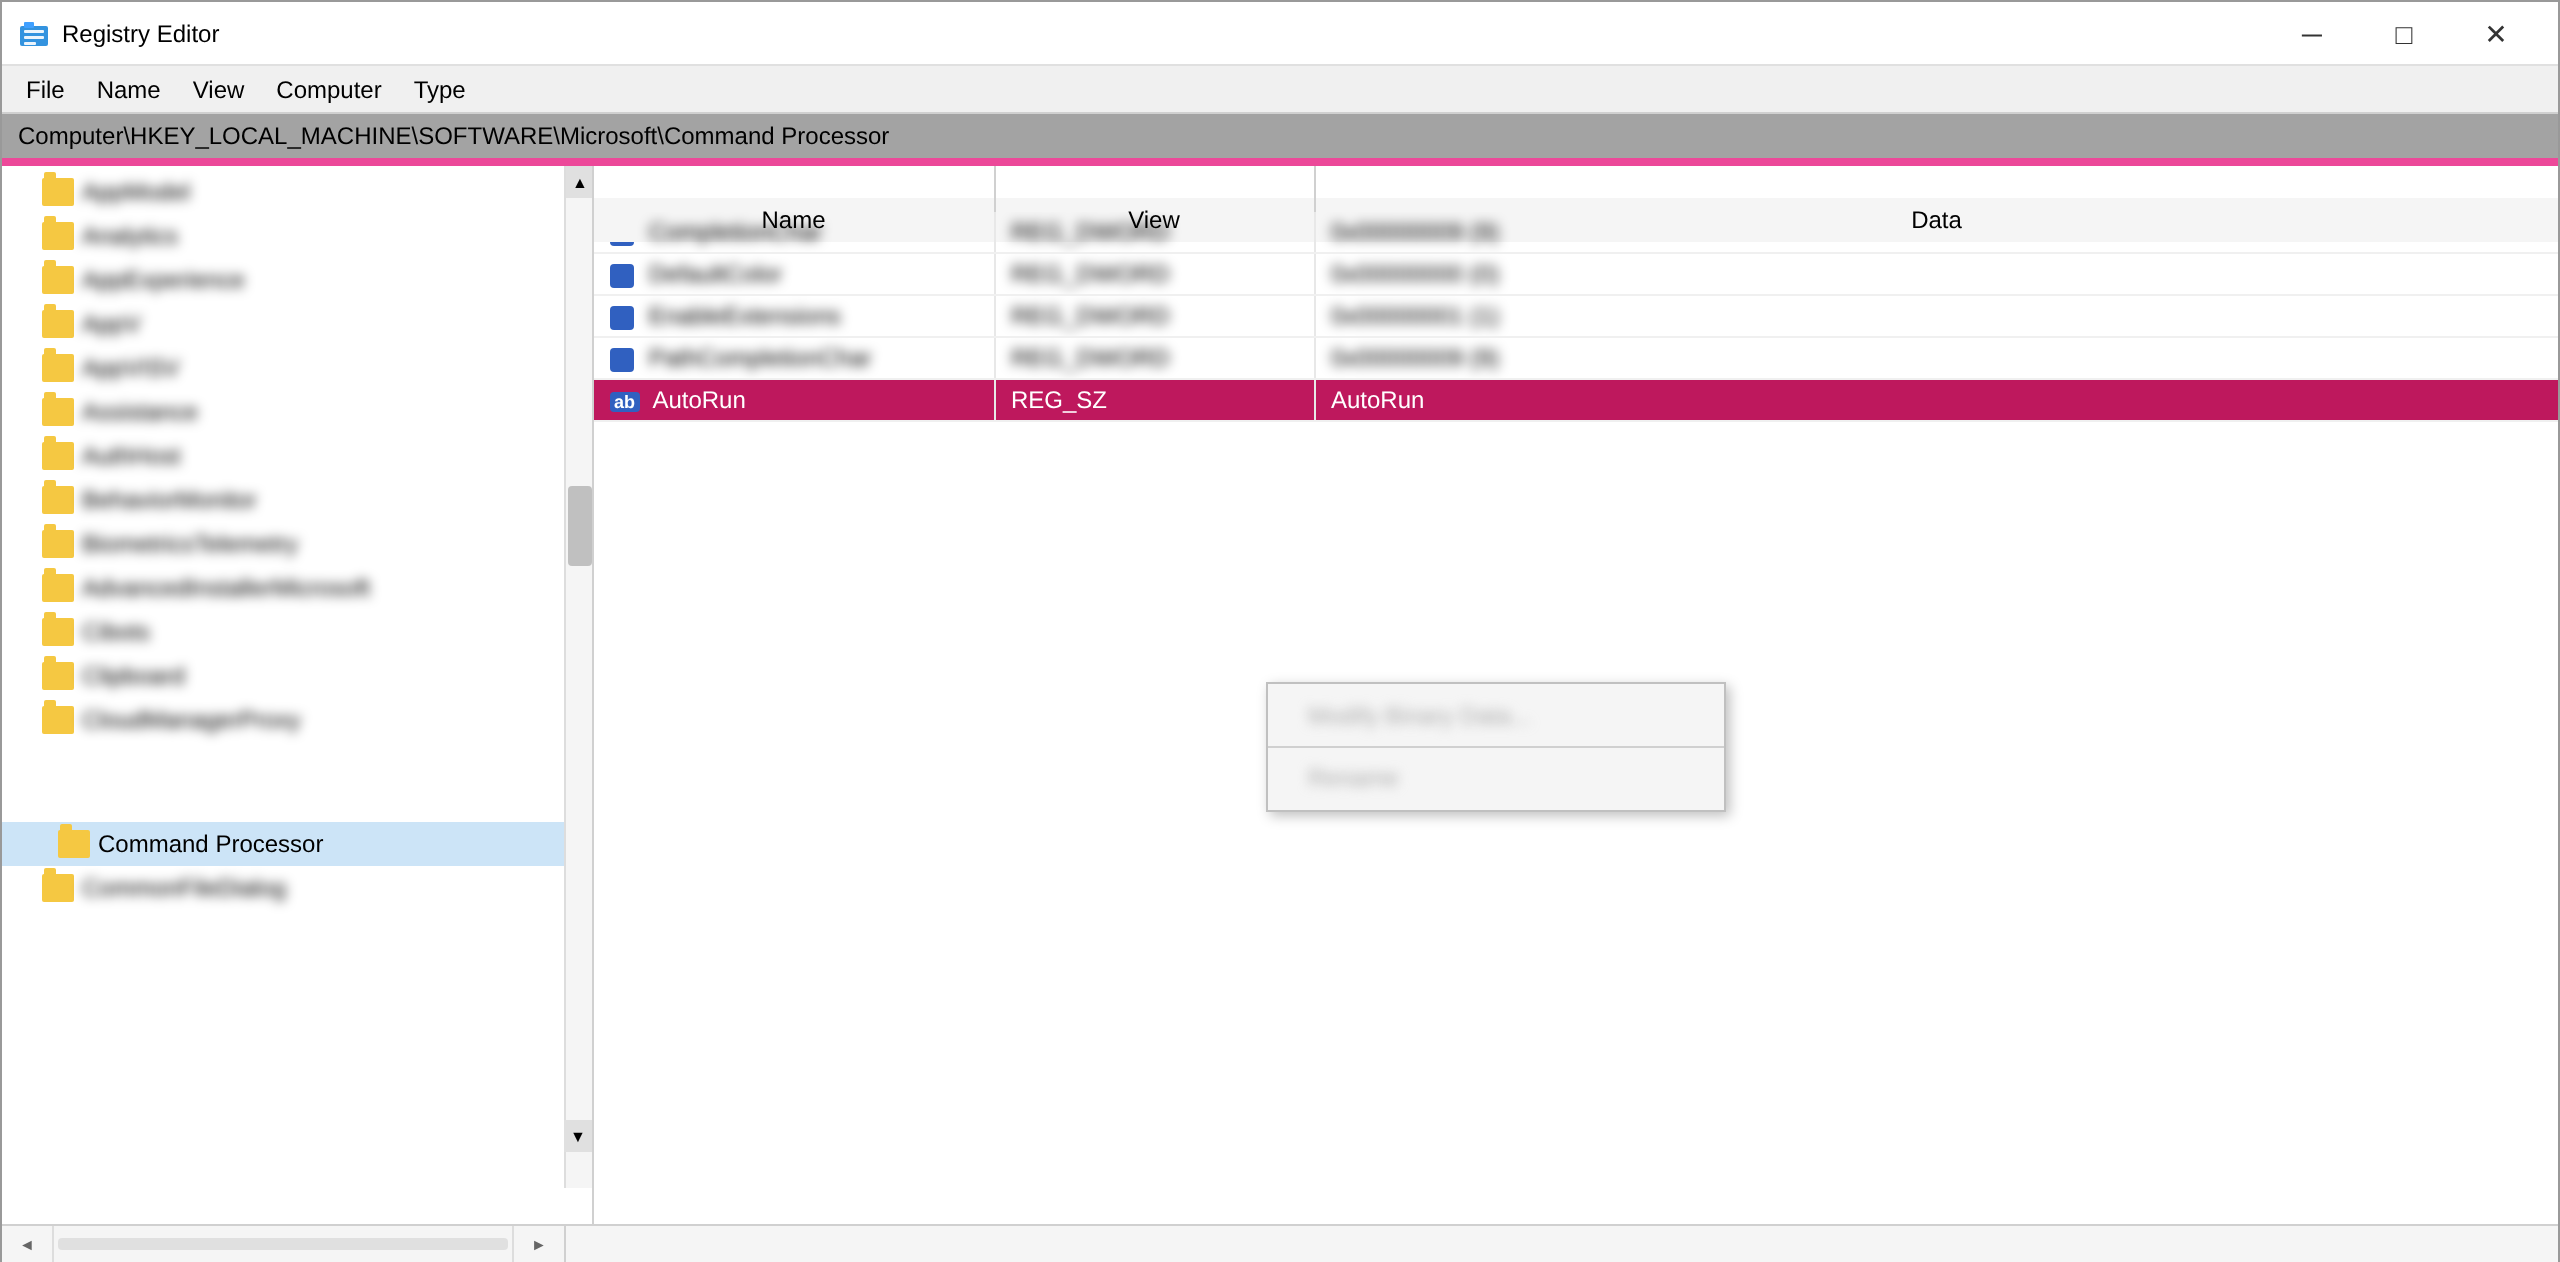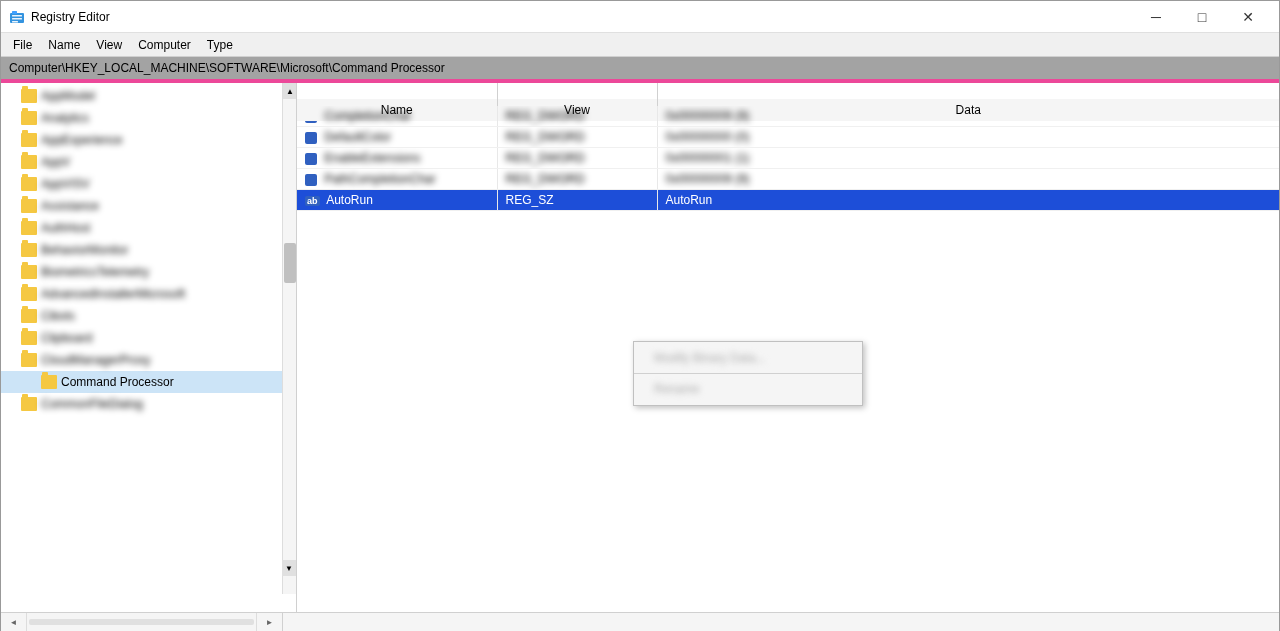--- a/index.html
+++ b/index.html
@@ -124,21 +124,21 @@
       width: 6px;
       height: 3px;
       background: #f5c842;
       border-radius: 1px 1px 0 0;
     }
     .tree-label {
       overflow: hidden;
       text-overflow: ellipsis;
     }
     .tree-indent { padding-left: 20px; }
-    .tree-indent2 { padding-left: 40px; }
+    .tree-indent2 { padding-left: 28px; margin-top: 40px; }
     .right-panel {
       flex: 1;
       background: #ffffff;
       overflow: hidden;
       position: relative;
     }
     .right-panel-inner {
       overflow-y: auto;
       height: 100%;
     }
@@ -163,21 +163,21 @@
       padding: 3px 8px;
       border-bottom: 1px solid #f0f0f0;
       border-right: 1px solid #e8e8e8;
       font-size: 12px;
       overflow: hidden;
       text-overflow: ellipsis;
       white-space: nowrap;
     }
     .registry-table tbody td:last-child { border-right: none; }
     .registry-table tbody tr.selected td {
-      background: #1d4ed8;
+      background: #be185d;
       color: white;
     }
     .col-name { width: 200px; }
     .col-type { width: 160px; }
     .col-data { width: auto; }
     .reg-icon-ab {
       display: inline-block;
       background: #3060c0;
       color: white;
       font-size: 9px;

